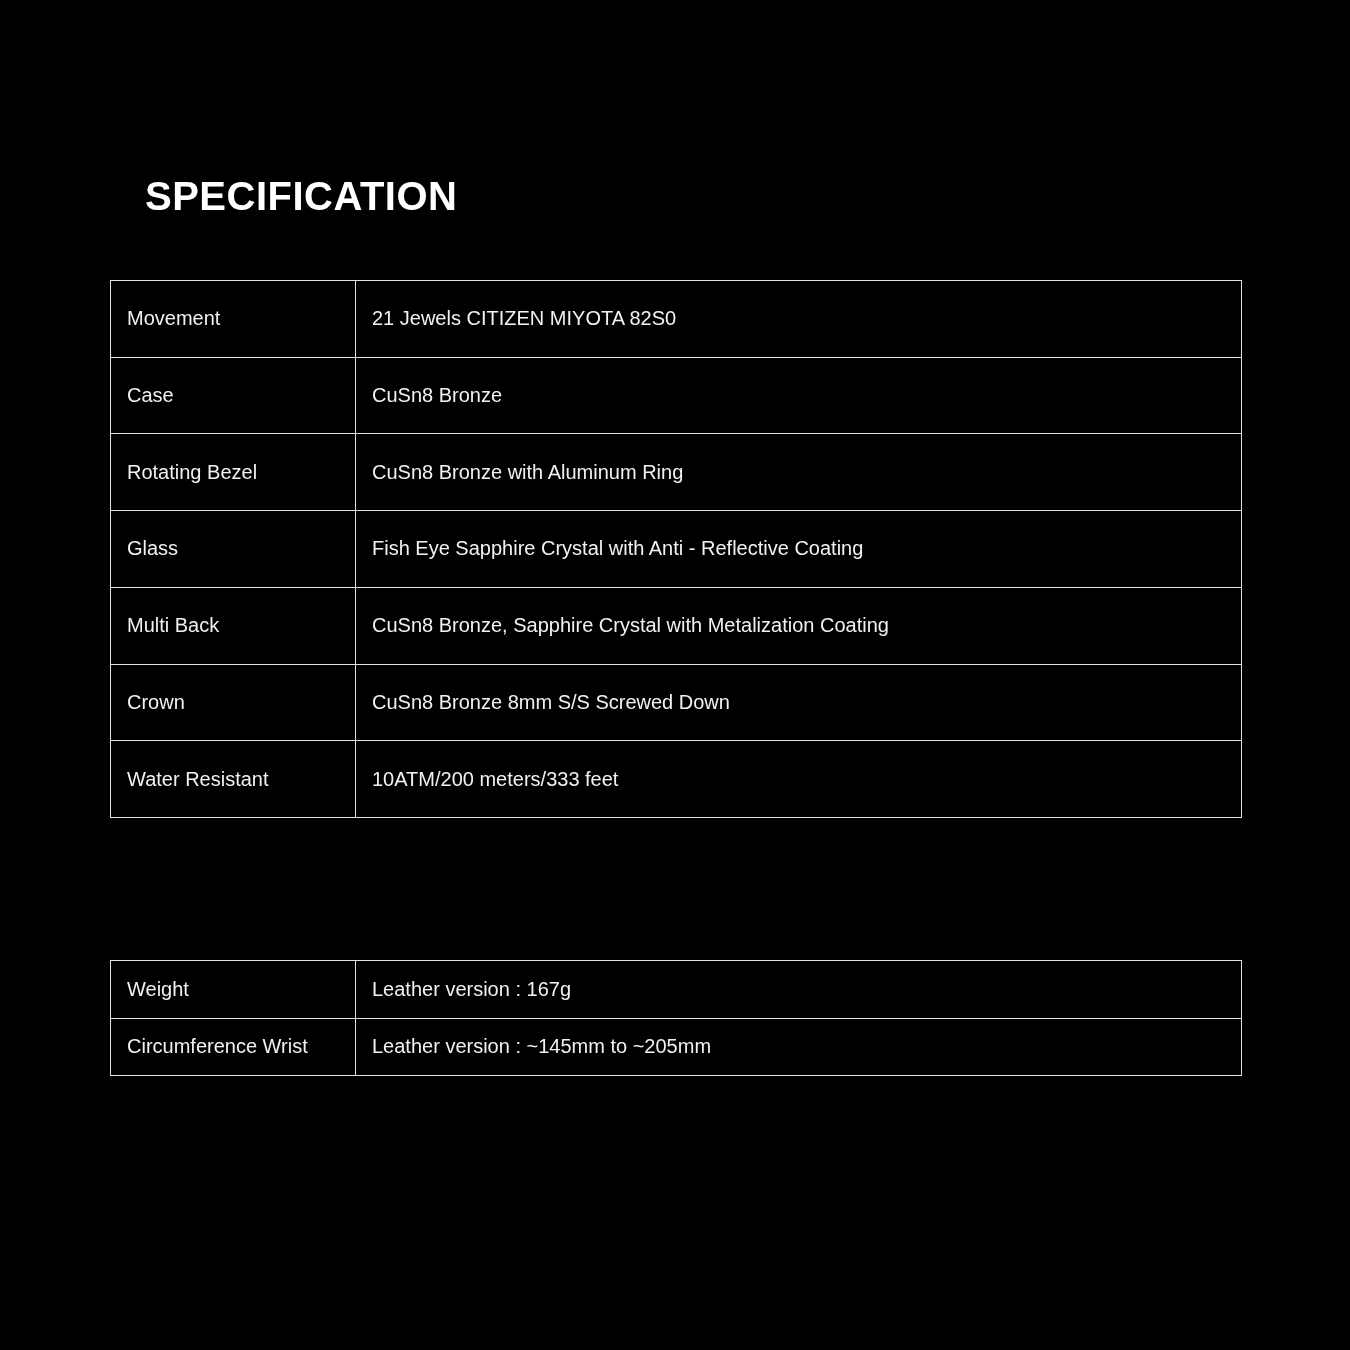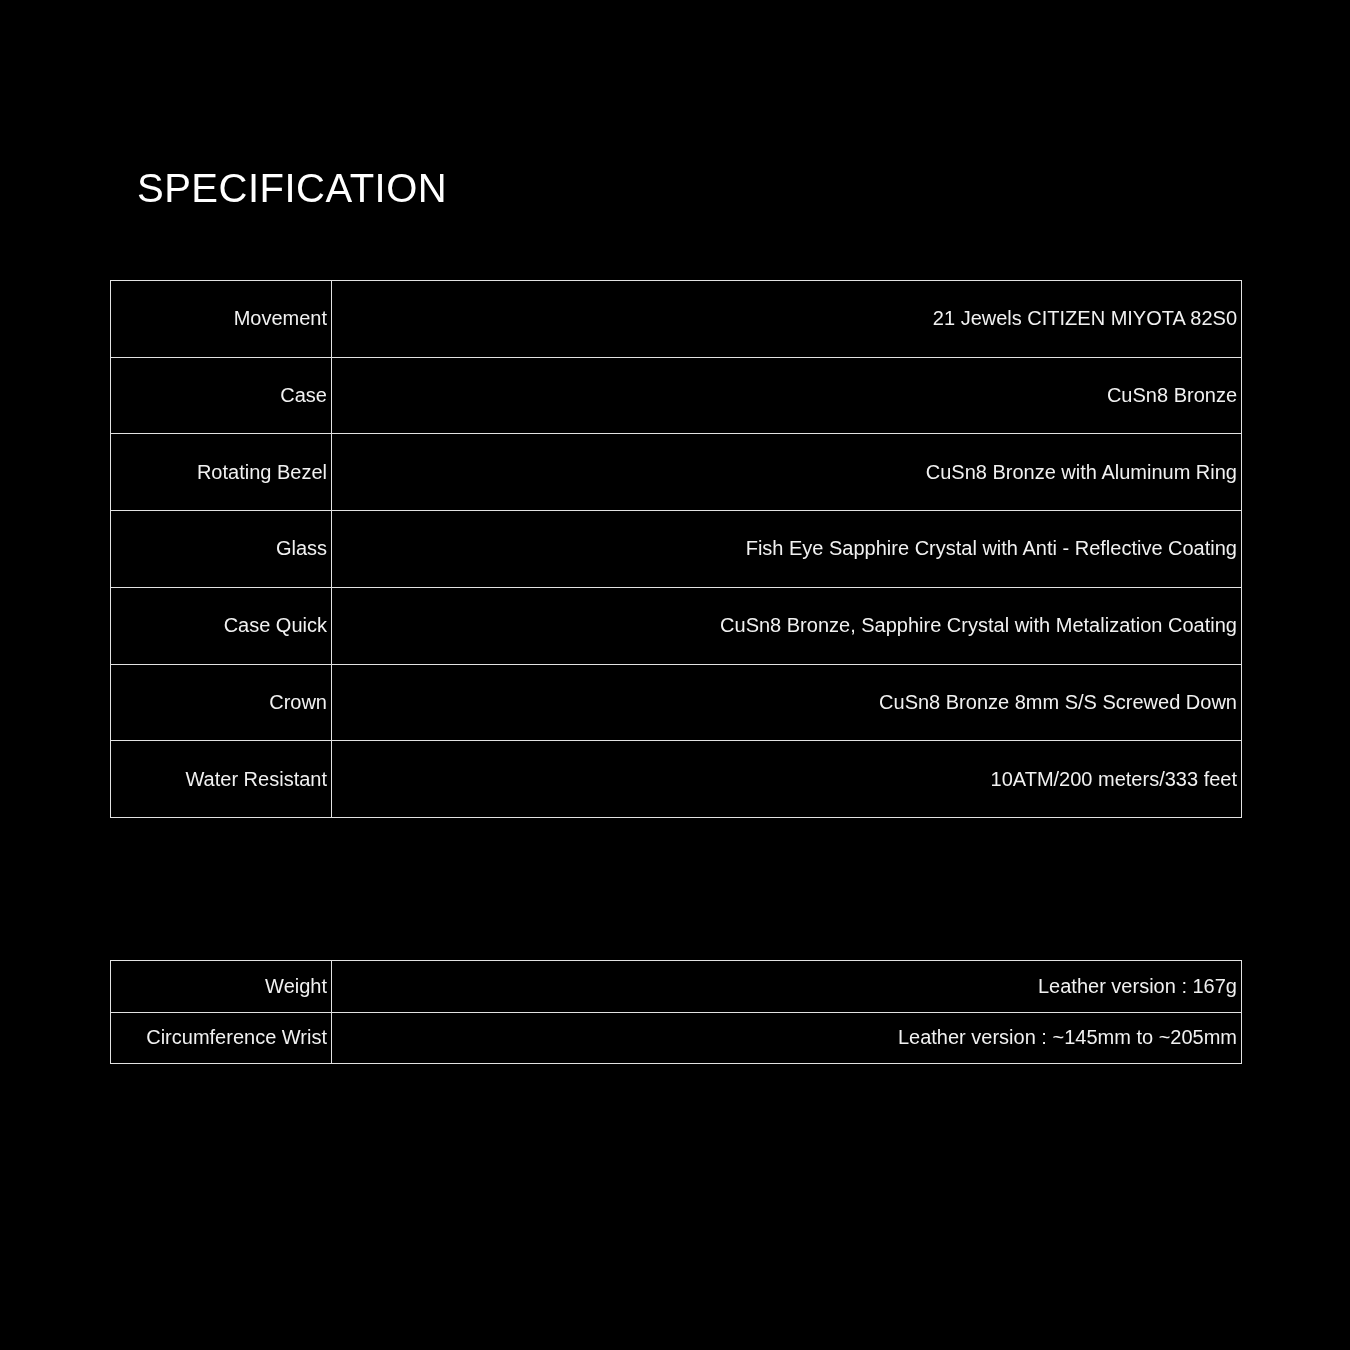--- a/index.html
+++ b/index.html
@@ -9,46 +9,45 @@
     position: relative;
     overflow: hidden;
     background: var(--background, #000000);
     font-family: "Liberation Sans", sans-serif;
   }
   .canvas { position: absolute; inset: 0; }
   .title {
     position: absolute;
     left: 137px;
     top: 166px;
-    margin: 0;
+    margin: 8px;
     font-size: 40px;
-    font-weight: 400;
+    font-weight: 700;
     letter-spacing: 0.5px;
     color: var(--title, #ffffff);
   }
   table.spec {
     position: absolute;
     left: 110px;
     width: 1132px;
     border-collapse: collapse;
     table-layout: fixed;
     color: var(--text, #f1f1f1);
     font-size: 20px;
   }
   table.spec td {
     border: 1px solid var(--border, #e2e2e2);
-    padding: 0 4px;
+    padding: 0 16px;
     vertical-align: middle;
     overflow: hidden;
     white-space: nowrap;
-    text-align: right;
   }
   table.spec td.label { width: 212px; }
   table.main { top: 280px; height: 538px; }
-  table.secondary { top: 960px; height: 104px; }
+  table.secondary { top: 960px; height: 116px; }
 </style>
 </head>
 <body>
 
 <div class="canvas">
   <h1 class="title">SPECIFICATION</h1>
 
   <table class="spec main">
     <tbody>
         <tr>
@@ -61,21 +60,21 @@
         </tr>
         <tr>
           <td class="label">Rotating Bezel</td>
           <td class="value">CuSn8 Bronze with Aluminum Ring</td>
         </tr>
         <tr>
           <td class="label">Glass</td>
           <td class="value">Fish Eye Sapphire Crystal with Anti - Reflective Coating</td>
         </tr>
         <tr>
-          <td class="label">Case Quick</td>
+          <td class="label">Multi Back</td>
           <td class="value">CuSn8 Bronze, Sapphire Crystal with Metalization Coating</td>
         </tr>
         <tr>
           <td class="label">Crown</td>
           <td class="value">CuSn8 Bronze 8mm S/S Screwed Down</td>
         </tr>
         <tr>
           <td class="label">Water Resistant</td>
           <td class="value">10ATM/200 meters/333 feet</td>
         </tr>

